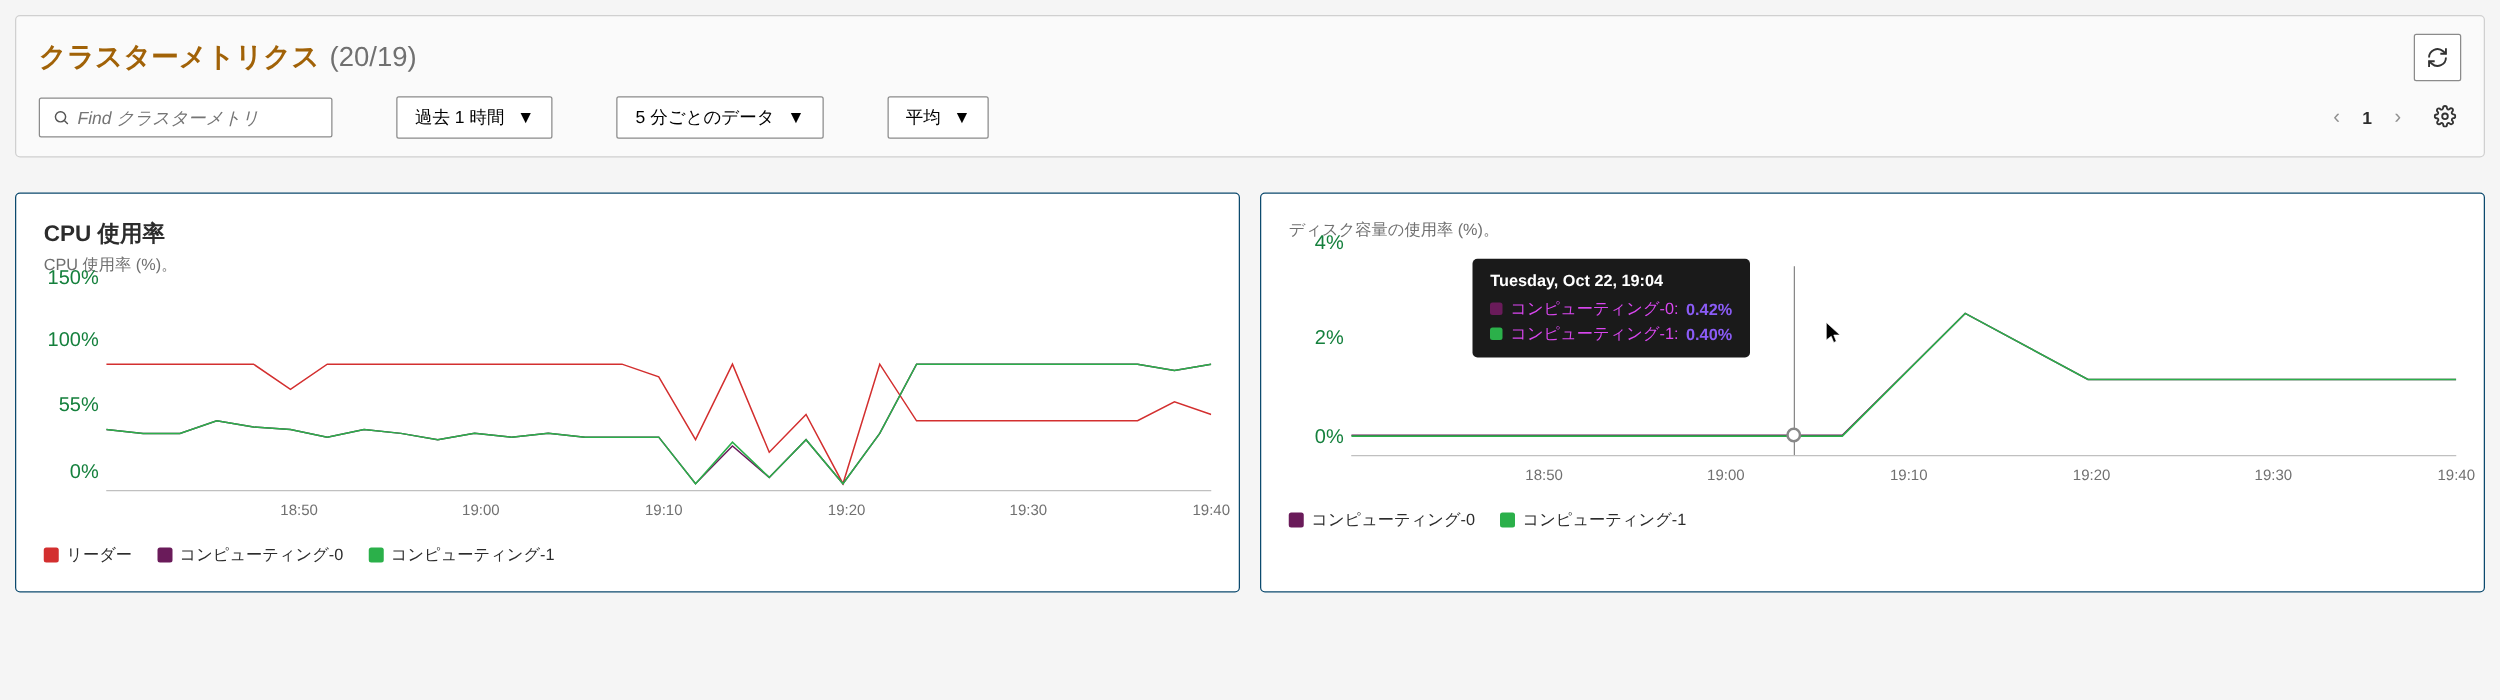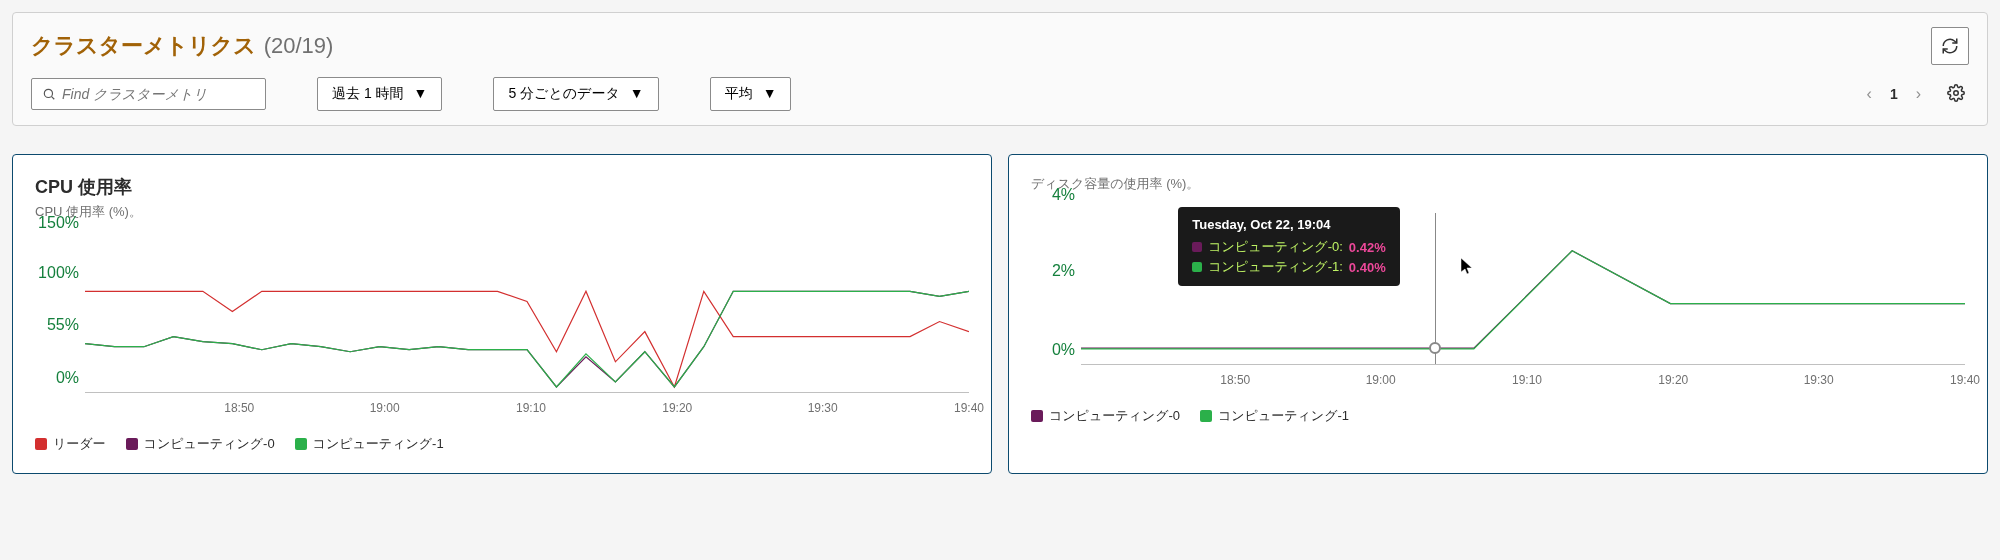--- a/index.html
+++ b/index.html
@@ -29,22 +29,22 @@
 .plot-region { position: absolute; left: 50px; right: 0; top: 0; bottom: 28px; border-bottom: 1px solid #c0c0c0; }
 .x-axis { position: absolute; left: 58px; right: 0; bottom: 0; height: 24px; }
 .x-tick { position: absolute; top: 4px; font-size: 12px; color: #707070; transform: translateX(-50%); }
 .legend { display: flex; gap: 20px; margin-top: 14px; font-size: 13px; }
 .legend-item { display: flex; align-items: center; gap: 6px; }
 .legend-swatch { width: 12px; height: 12px; border-radius: 2px; }
 .tooltip-box { position: absolute; background: #1a1a1a; color: #fff; padding: 10px 14px; border-radius: 4px; font-size: 13px; z-index: 10; }
 .tooltip-title { font-weight: 700; margin-bottom: 6px; }
 .tooltip-row { display: flex; align-items: center; gap: 6px; margin-top: 2px; }
 .tooltip-swatch { width: 10px; height: 10px; border-radius: 2px; }
-.tooltip-label { color: #bef264; }
-.tooltip-val { font-weight: 700; color: #ec4899; }
+.tooltip-label { color: #d946ef; }
+.tooltip-val { font-weight: 700; color: #8b5cf6; }
 .hover-line { position: absolute; width: 1px; background: #888; top: 0; bottom: 0; }
 .hover-dot { position: absolute; width: 12px; height: 12px; border: 2px solid #888; border-radius: 50%; background: #fff; transform: translate(-50%, -50%); }
 .cursor-icon { position: absolute; font-size: 16px; color: #000; }
 svg.line-plot { width: 100%; height: 100%; display: block; }
 </style>
 </head>
 <body>
 
 <div class="header-bar">
   <div class="header-top">

